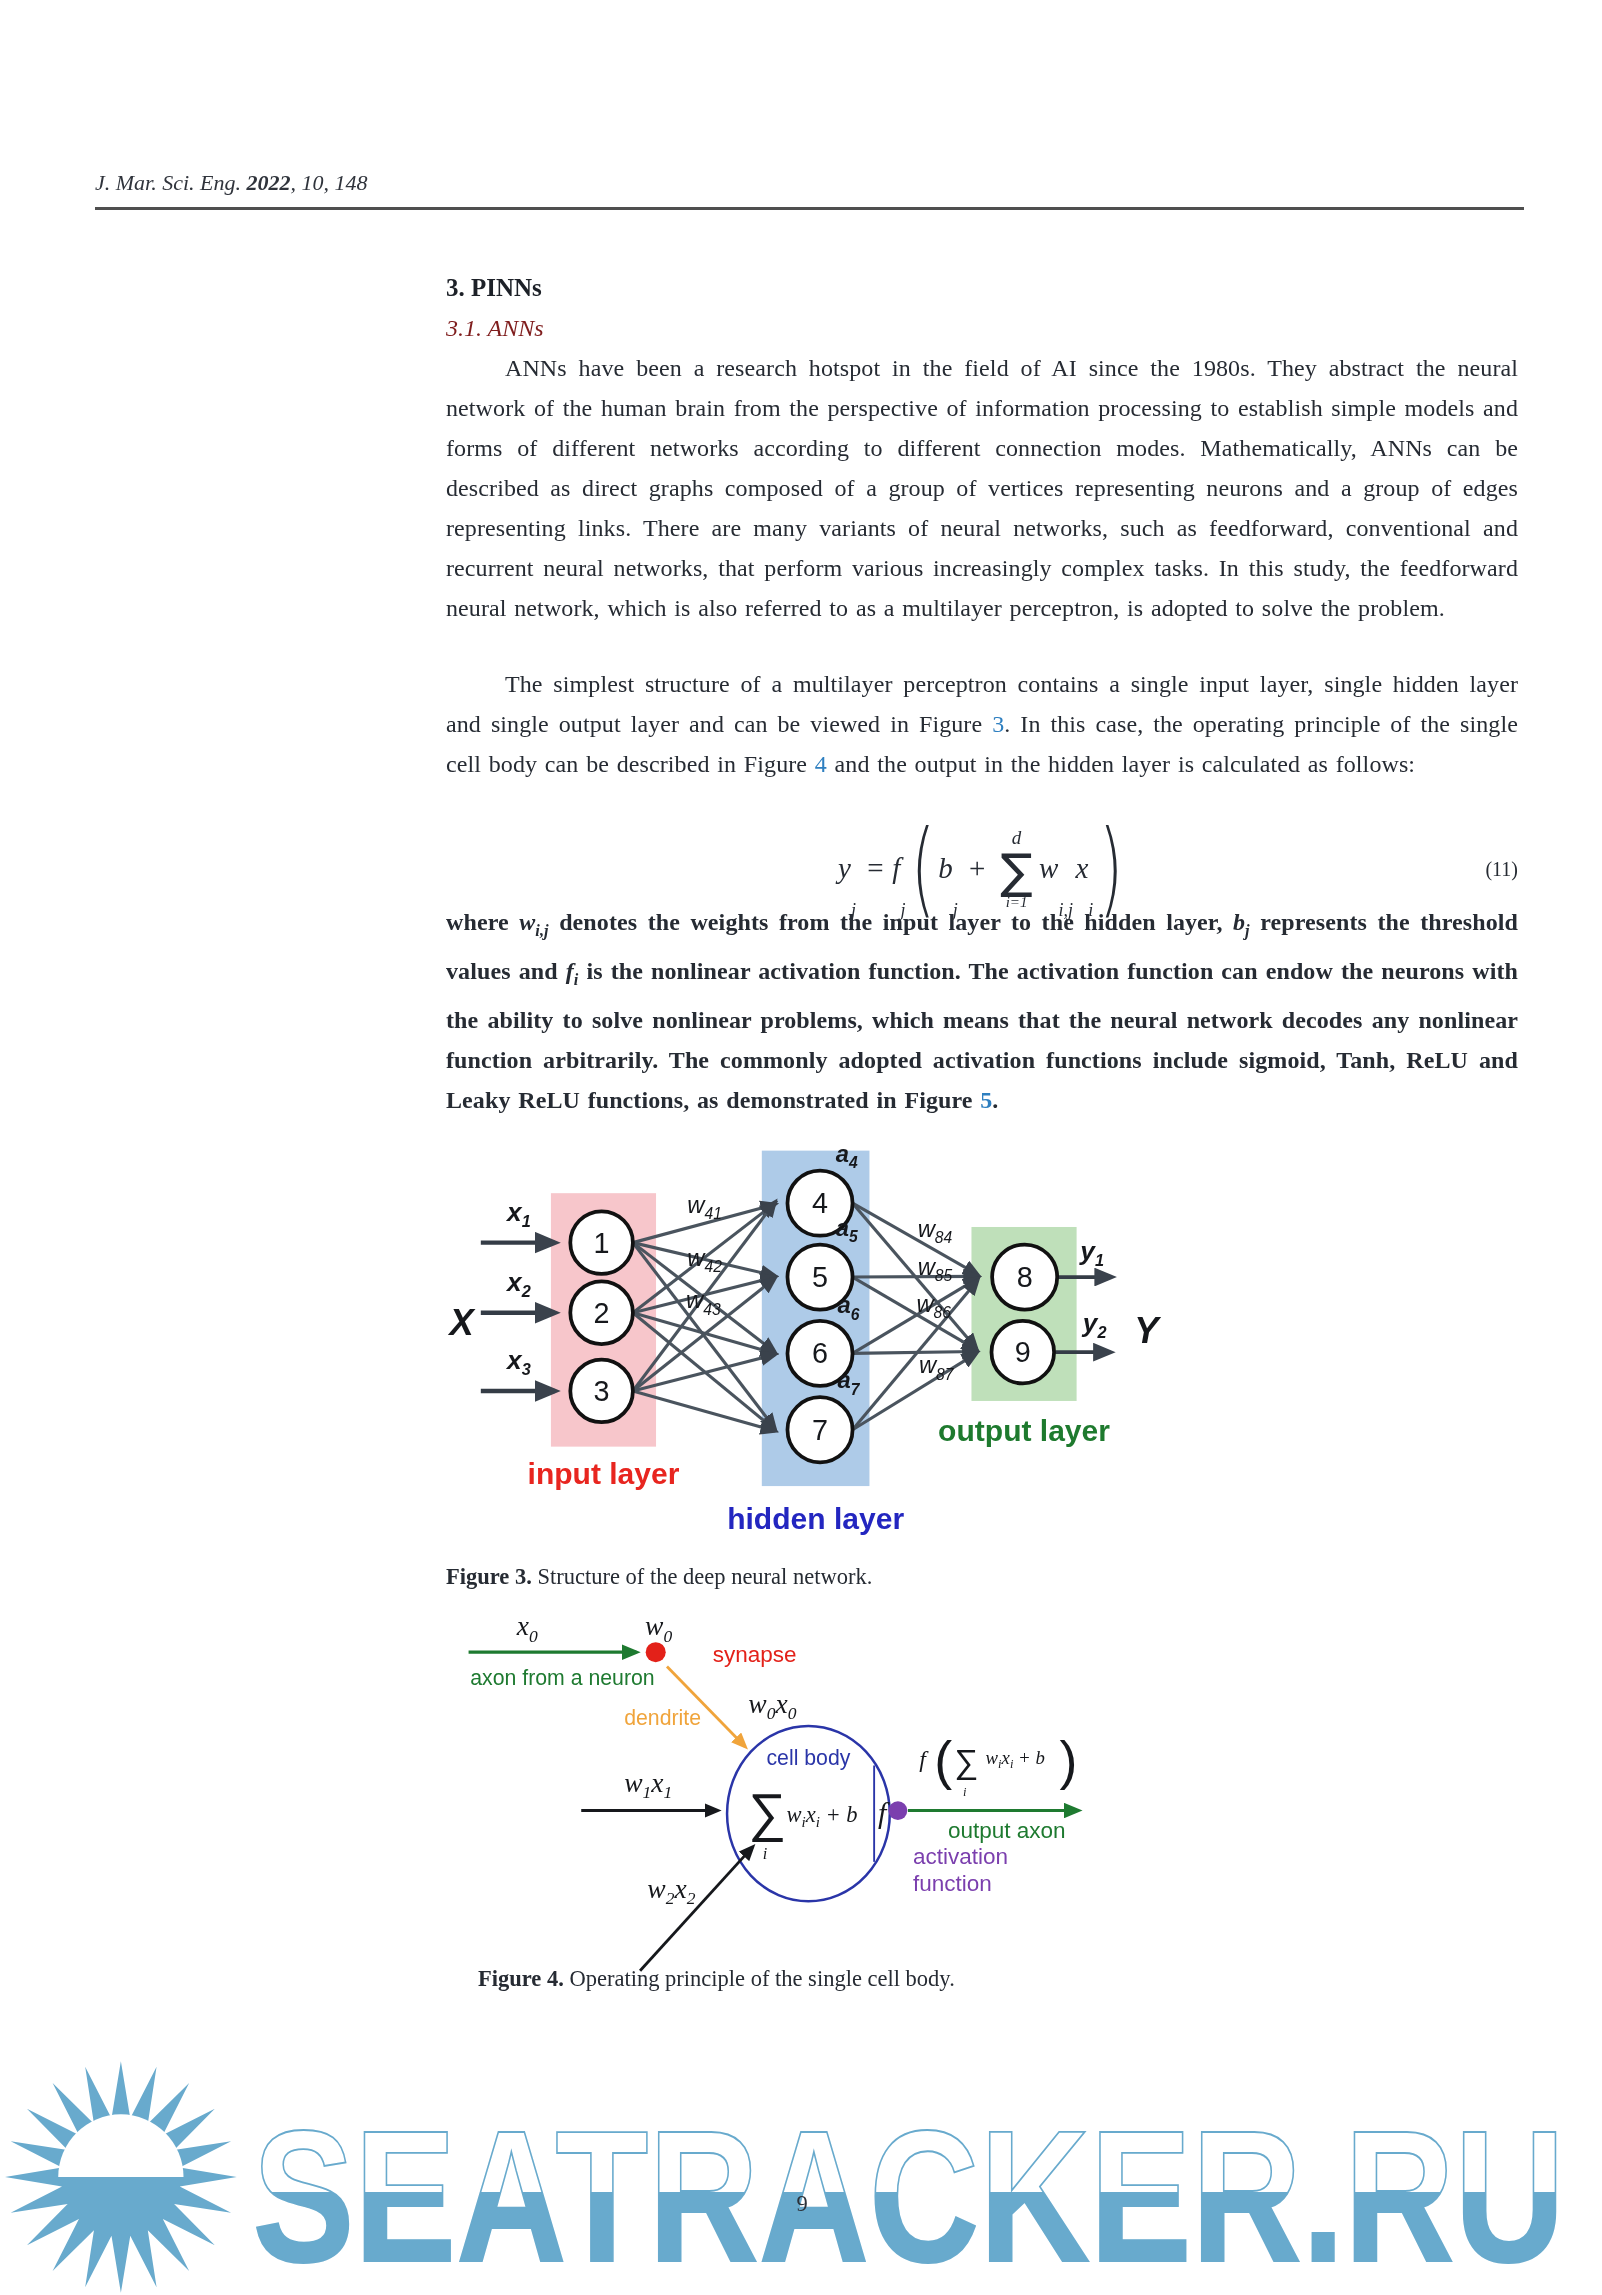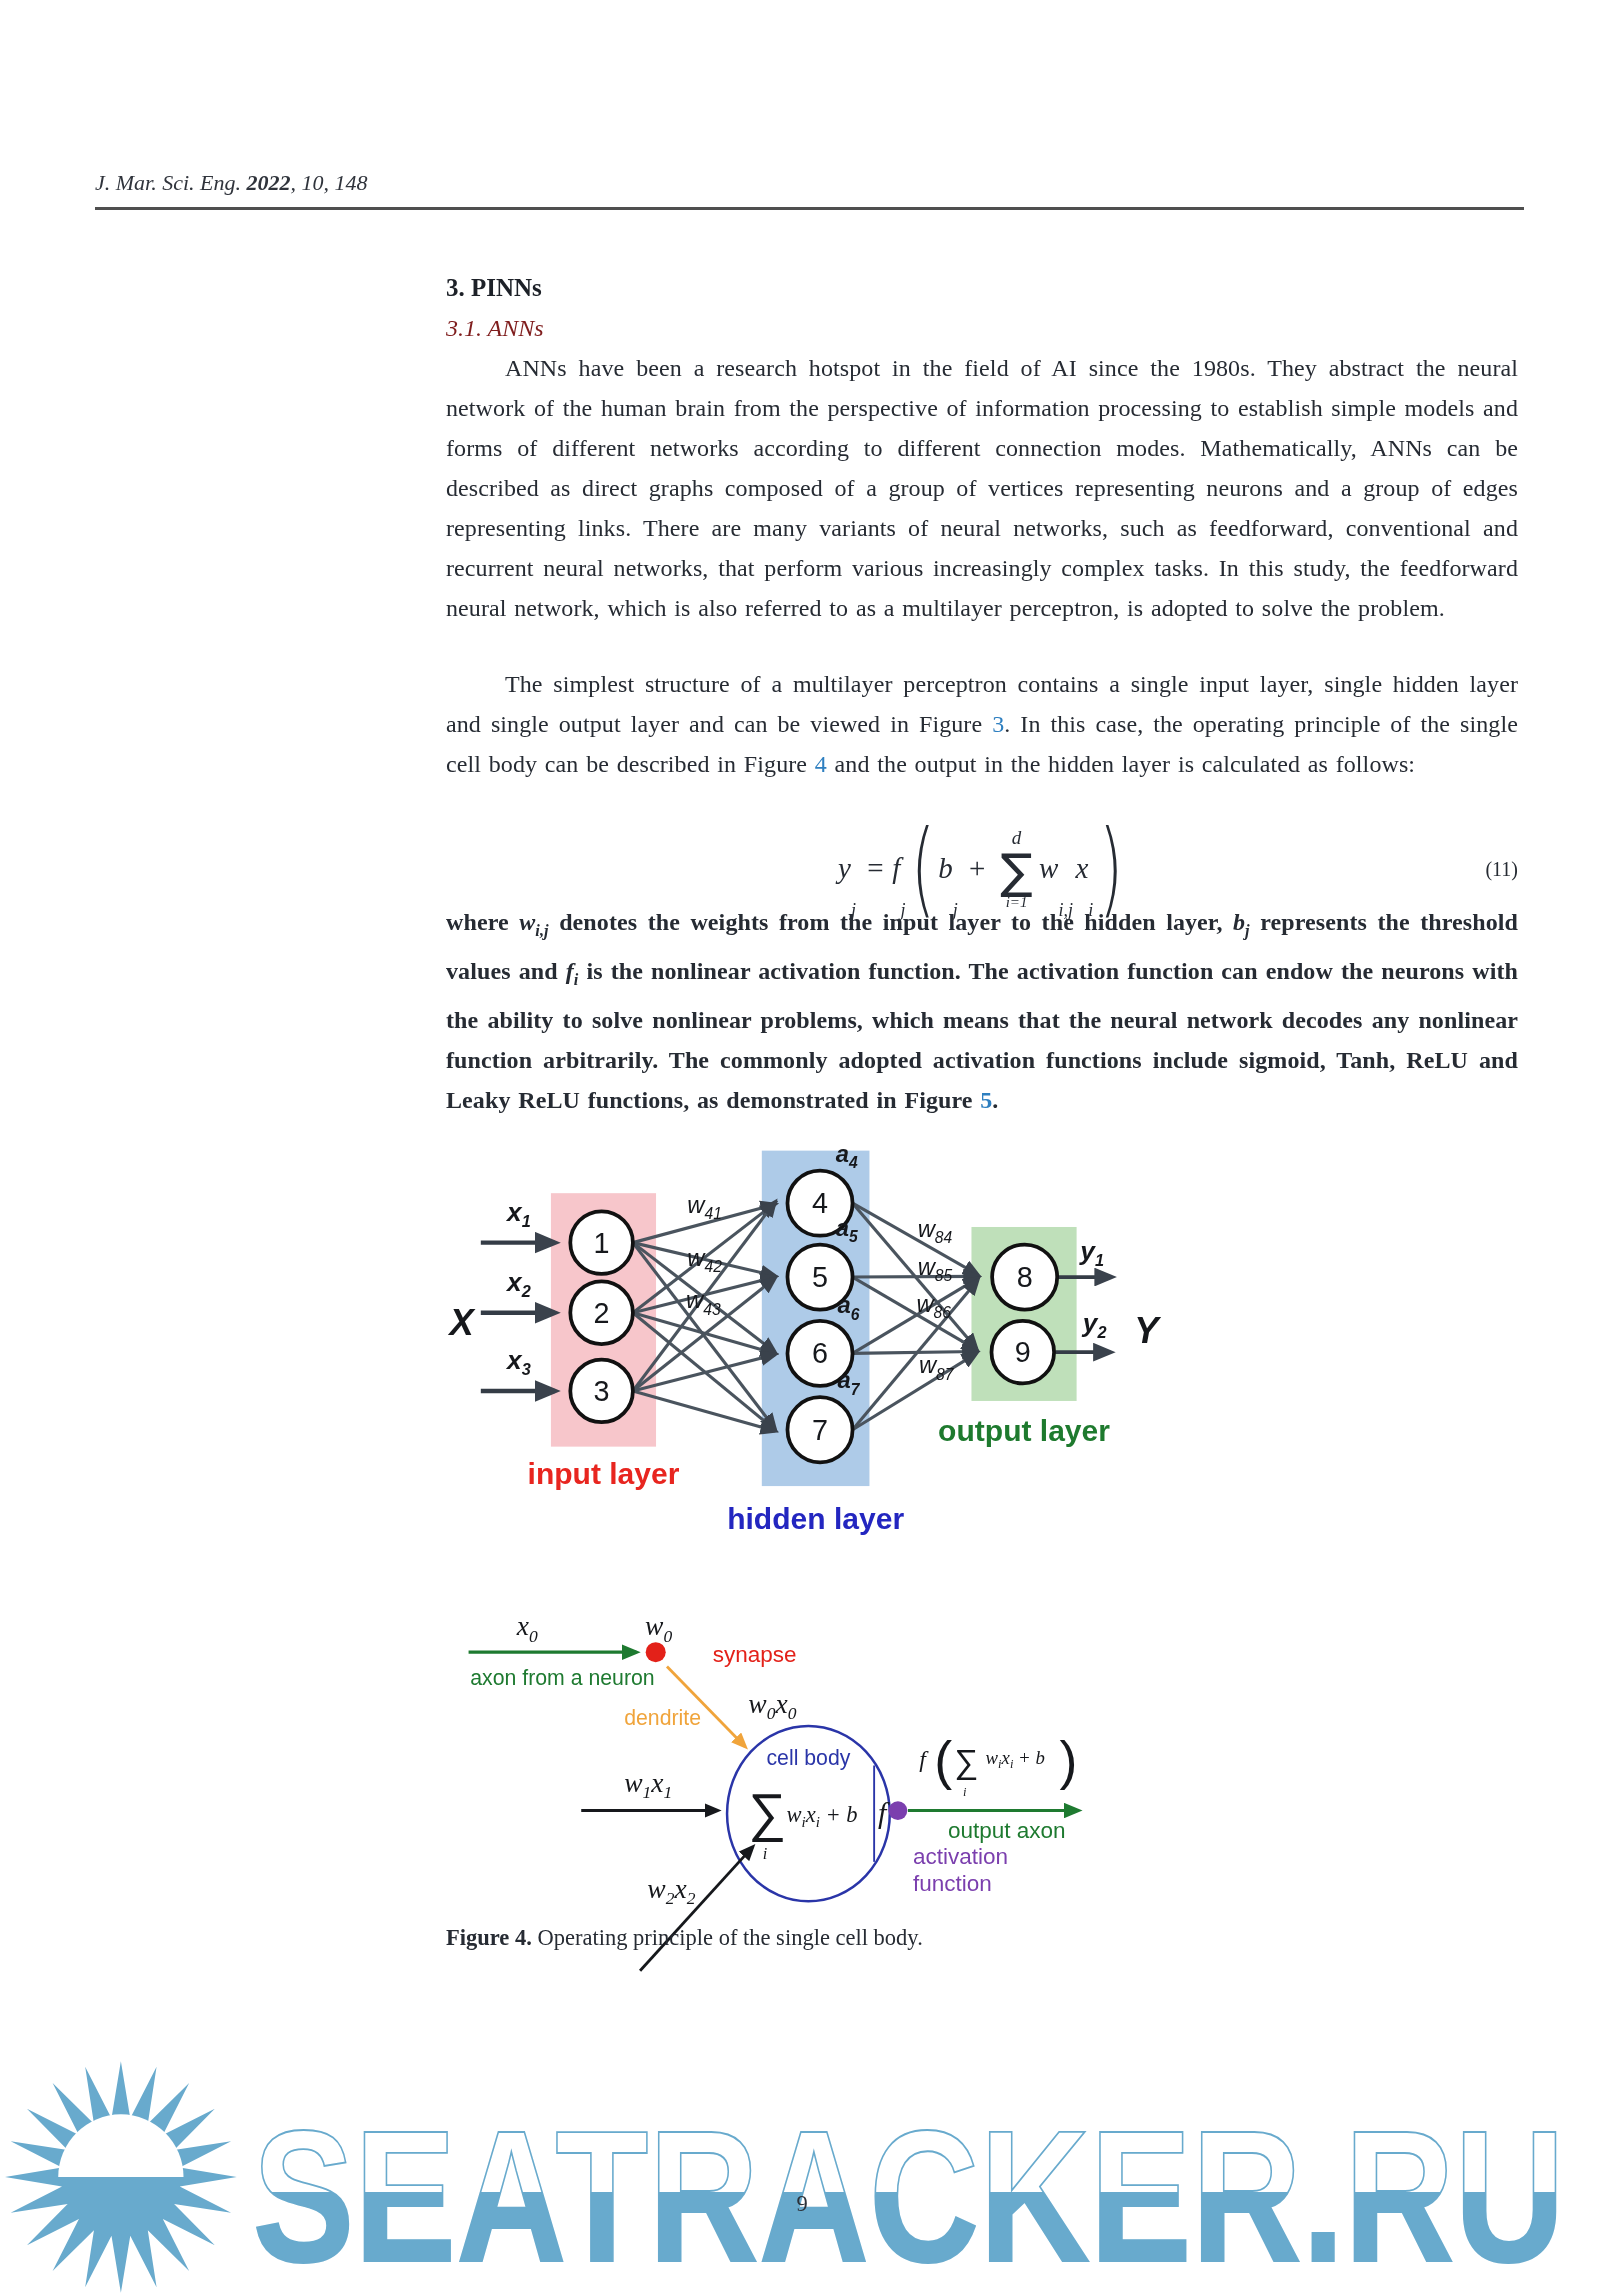--- a/index.html
+++ b/index.html
@@ -28,21 +28,21 @@
   .msub{font-size:18px;font-style:italic;align-self:flex-end;transform:translateY(7.5px);margin-right:2.5px;}
   .mo{margin:0 8.8px;}
   .paren{display:inline-block;font-size:103px;font-weight:100;line-height:0.85;
          font-family:"DejaVu Sans",sans-serif;transform:scaleX(0.6);margin:0 -5px;}
   .sum{display:inline-flex;flex-direction:column;align-items:center;margin:0 6.3px;line-height:1;}
   .sum-top{font-size:19px;font-style:italic;}
   .sum-sym{font-size:48px;font-family:"DejaVu Sans",sans-serif;line-height:1;}
   .sum-bot{font-size:15px;font-style:italic;}
   
   .caption{position:absolute;left:446px;width:1072px;font-size:22.5px;color:#262b33;}
-  .cap3{top:1564px;} .cap4{top:1925px;}
+  .cap3{top:1564px;} .cap4{top:1966px;margin-left:32px;}
   .caption b{font-weight:bold;}
   
   .fig3{position:absolute;left:432px;top:1133px;}
   .fig4{position:absolute;left:432px;top:1609px;}
   
   text{font-family:"Liberation Sans",sans-serif;}
   .smath{font-family:"Liberation Serif",serif;font-style:italic;}
   .sbold{font-weight:bold;}
   
   .wm-sun{position:absolute;left:5px;top:2058px;z-index:3;}
@@ -189,20 +189,21 @@
       <text x="776" y="226"><tspan>w</tspan><tspan dy="10" font-size="25">85</tspan></text>
       <text x="774" y="286"><tspan>w</tspan><tspan dy="10" font-size="25">86</tspan></text>
       <text x="778" y="384"><tspan>w</tspan><tspan dy="10" font-size="25">87</tspan></text>
     </g>
 
     <text x="274" y="560" font-size="48" font-weight="bold" text-anchor="middle" fill="#e8251f">input layer</text>
     <text x="613" y="632" font-size="48" font-weight="bold" text-anchor="middle" fill="#2326c0">hidden layer</text>
     <text x="946" y="492" font-size="48" font-weight="bold" text-anchor="middle" fill="#1e7a2e">output layer</text>
   </svg>
 
+  <div class="caption cap3"><b>Figure 3.</b><span> Structure of the deep neural network.</span></div>
 
   <svg class="fig4" width="689" height="363" viewBox="0 0 1100 580">
     <defs>
       <marker id="ah-green" markerWidth="6" markerHeight="5" refX="4.6" refY="2.5" orient="auto">
         <path d="M0,0 L6,2.5 L0,5 Z" fill="#1e7a30"></path>
       </marker>
       <marker id="ah-orange" markerWidth="6" markerHeight="5" refX="4.6" refY="2.5" orient="auto">
         <path d="M0,0 L6,2.5 L0,5 Z" fill="#f0a43b"></path>
       </marker>
       <marker id="ah-black" markerWidth="6" markerHeight="5" refX="4.6" refY="2.5" orient="auto">

